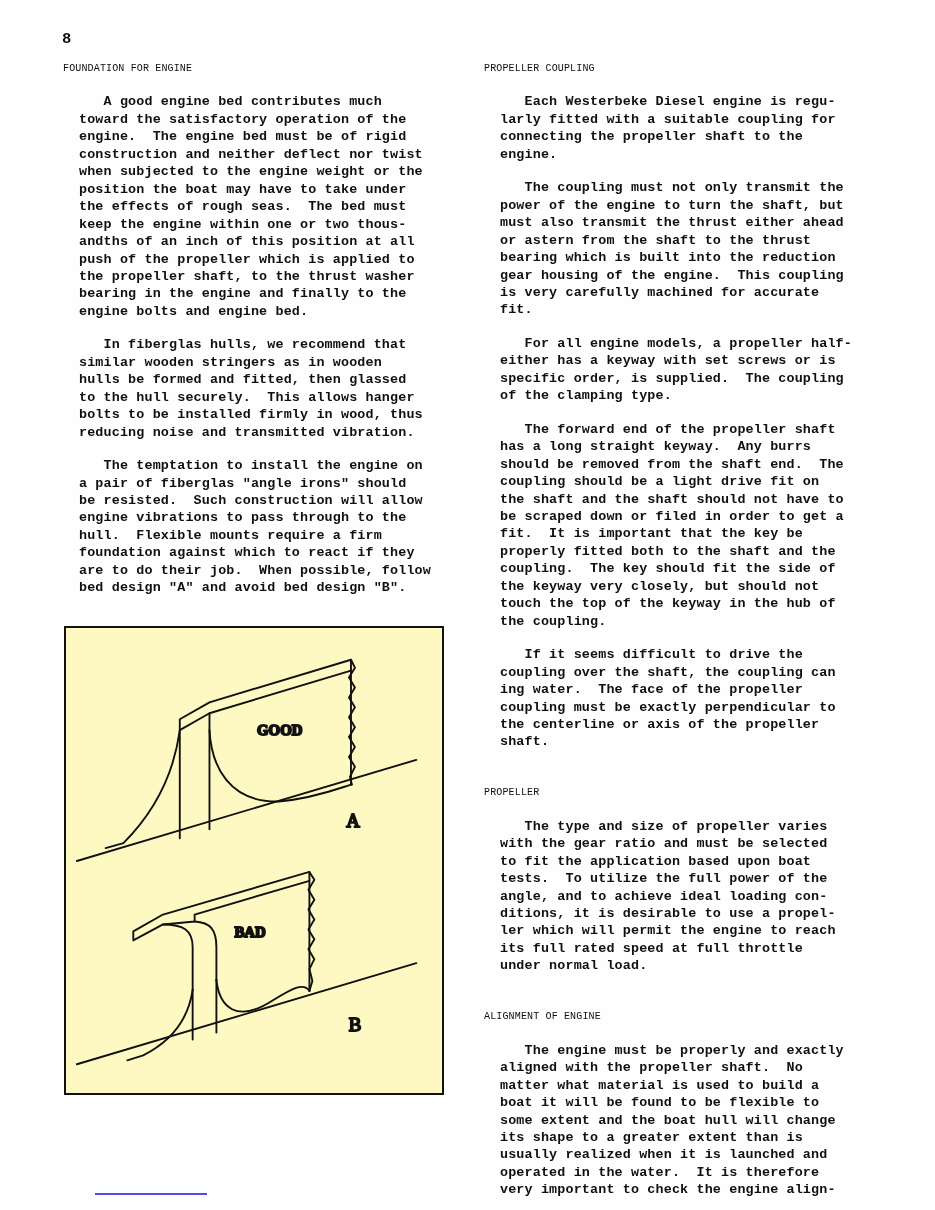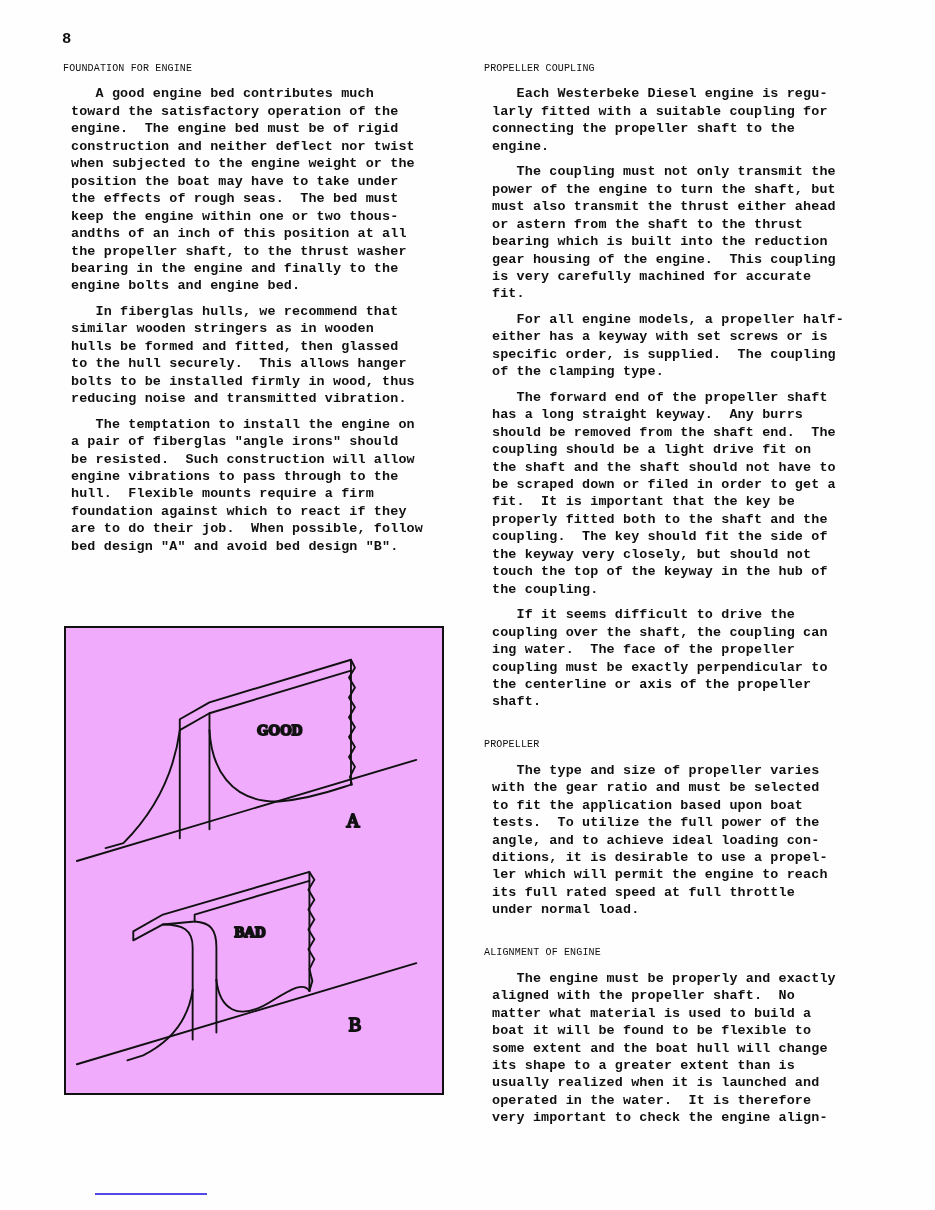--- a/index.html
+++ b/index.html
@@ -40,21 +40,21 @@
 
   .section-heading {
     font-size: 10px;
     line-height: 17.45px;
     letter-spacing: 0.15px;
     white-space: pre;
     margin: 0;
     font-weight: 500;
   }
   .body-paragraph {
-    margin: 8px;
+    margin: 16px;
   }
   .text-line {
     font-size: 13.4px;
     line-height: 17.45px;
     letter-spacing: 0.15px;
     white-space: pre;
     margin: 0;
     font-weight: 600;
   }
   .blank-line {
@@ -65,21 +65,21 @@
 
   
   #figure-block {
     position: absolute;
     left: 64px;
     top: 626px;
     width: 380px;
     height: 469px;
     border: 2.5px solid #111111;
     box-sizing: border-box;
-    background: #f0abfc;
+    background: #fef9c3;
   }
   #figure-svg {
     display: block;
     width: 100%;
     height: 100%;
   }
   .fig-label {
     font-family: "Liberation Serif", "DejaVu Serif", serif;
     font-size: 15px;
     font-weight: bold;
@@ -116,20 +116,21 @@
     <div class="body-paragraph">
       <div class="text-line">   A good engine bed contributes much</div>
       <div class="text-line">toward the satisfactory operation of the</div>
       <div class="text-line">engine.  The engine bed must be of rigid</div>
       <div class="text-line">construction and neither deflect nor twist</div>
       <div class="text-line">when subjected to the engine weight or the</div>
       <div class="text-line">position the boat may have to take under</div>
       <div class="text-line">the effects of rough seas.  The bed must</div>
       <div class="text-line">keep the engine within one or two thous-</div>
       <div class="text-line">andths of an inch of this position at all</div>
+      <div class="text-line">push of the propeller which is applied to</div>
       <div class="text-line">the propeller shaft, to the thrust washer</div>
       <div class="text-line">bearing in the engine and finally to the</div>
       <div class="text-line">engine bolts and engine bed.</div>
     </div>
 
     <div class="body-paragraph">
       <div class="text-line">   In fiberglas hulls, we recommend that</div>
       <div class="text-line">similar wooden stringers as in wooden</div>
       <div class="text-line">hulls be formed and fitted, then glassed</div>
       <div class="text-line">to the hull securely.  This allows hanger</div>

